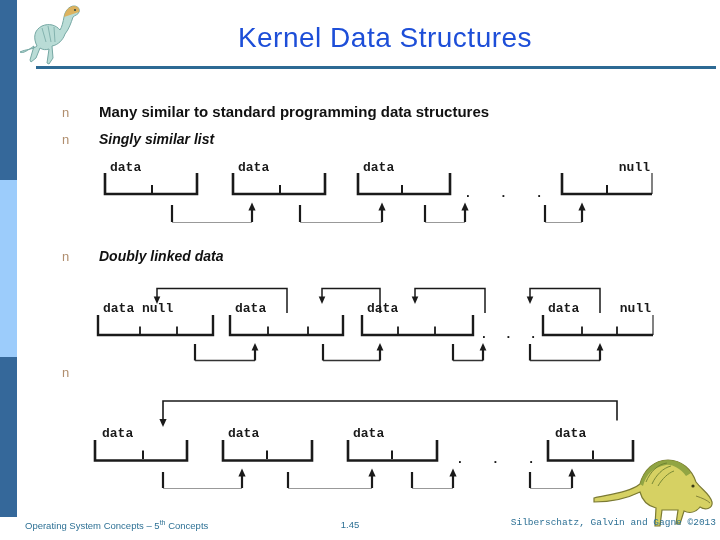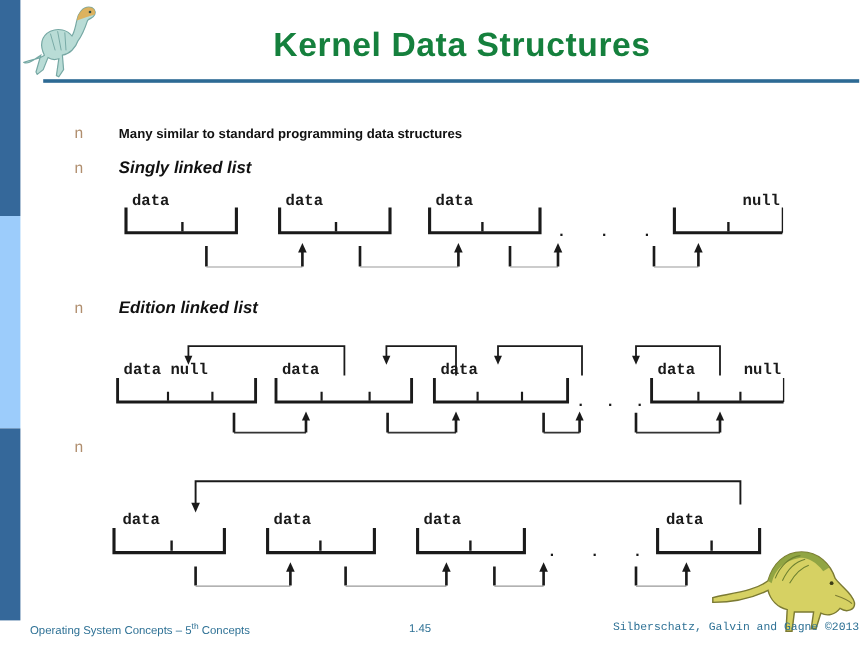--- a/index.html
+++ b/index.html
@@ -5,26 +5,26 @@
   html,body{margin:0;padding:0;background:#fff;}
   .slide{position:relative;width:720px;height:540px;background:#ffffff;overflow:hidden;
          font-family:"Liberation Sans",sans-serif;}
   
   .bar{position:absolute;left:0;width:17px;}
   .bar.dark1{top:0;height:180px;background:#35689a;}
   .bar.light{top:180px;height:177px;background:#9cccfb;}
   .bar.dark2{top:357px;height:160px;background:#35689a;}
   
   .title{position:absolute;top:22px;left:60px;right:10px;text-align:center;
-         font-size:28px;font-weight:bold;color:#15803d;letter-spacing:0.5px;}
+         font-size:28px;font-weight:normal;color:#1d4ed8;letter-spacing:0.5px;}
   .rule{position:absolute;top:66px;left:36px;width:680px;height:3px;background:#2d6a94;}
   
   .bullet{position:absolute;left:62px;display:flex;align-items:baseline;}
   .bullet .marker{width:37px;font-size:13px;color:#b08e6e;font-weight:normal;}
-  .bullet .btext{font-size:11px;font-weight:bold;color:#111;}
+  .bullet .btext{font-size:15px;font-weight:bold;color:#111;}
   .bullet.ital .btext{font-style:italic;font-size:14px;}
   .b1{top:103px;} .b2{top:131px;} .b3{top:248px;} .b4{top:365px;}
   
   svg{position:absolute;}
   .d-singly{left:90px;top:160px;}
   .d-doubly{left:90px;top:278px;}
   .d-circular{left:90px;top:392px;}
   .mono{font-family:"Liberation Mono","DejaVu Sans Mono",monospace;font-weight:bold;
         font-size:13px;fill:#1a1a1a;}
   
@@ -58,25 +58,25 @@
 
   <div class="title">Kernel Data Structures</div>
   <div class="rule"></div>
 
   <div class="bullet b1">
     <span class="marker">n</span>
     <span class="btext">Many similar to standard programming data structures</span>
   </div>
   <div class="bullet b2 ital">
     <span class="marker">n</span>
-    <span class="btext">Singly linked list</span>
+    <span class="btext">Singly similar list</span>
   </div>
   <div class="bullet b3 ital">
     <span class="marker">n</span>
-    <span class="btext">Edition linked list</span>
+    <span class="btext">Doubly linked data</span>
   </div>
   <div class="bullet b4 ital">
     <span class="marker">n</span>
   </div>
 
   <svg class="d-singly" width="580" height="72" viewBox="90 160 580 72" fill="none">
 
     <path d="M105,173 L105,194 L197,194 L197,173" stroke="#1a1a1a" stroke-width="2.6"></path>
     <path d="M152,185 L152,193" stroke="#1a1a1a" stroke-width="2"></path>
     <text class="mono" x="110" y="170.5">data</text>

